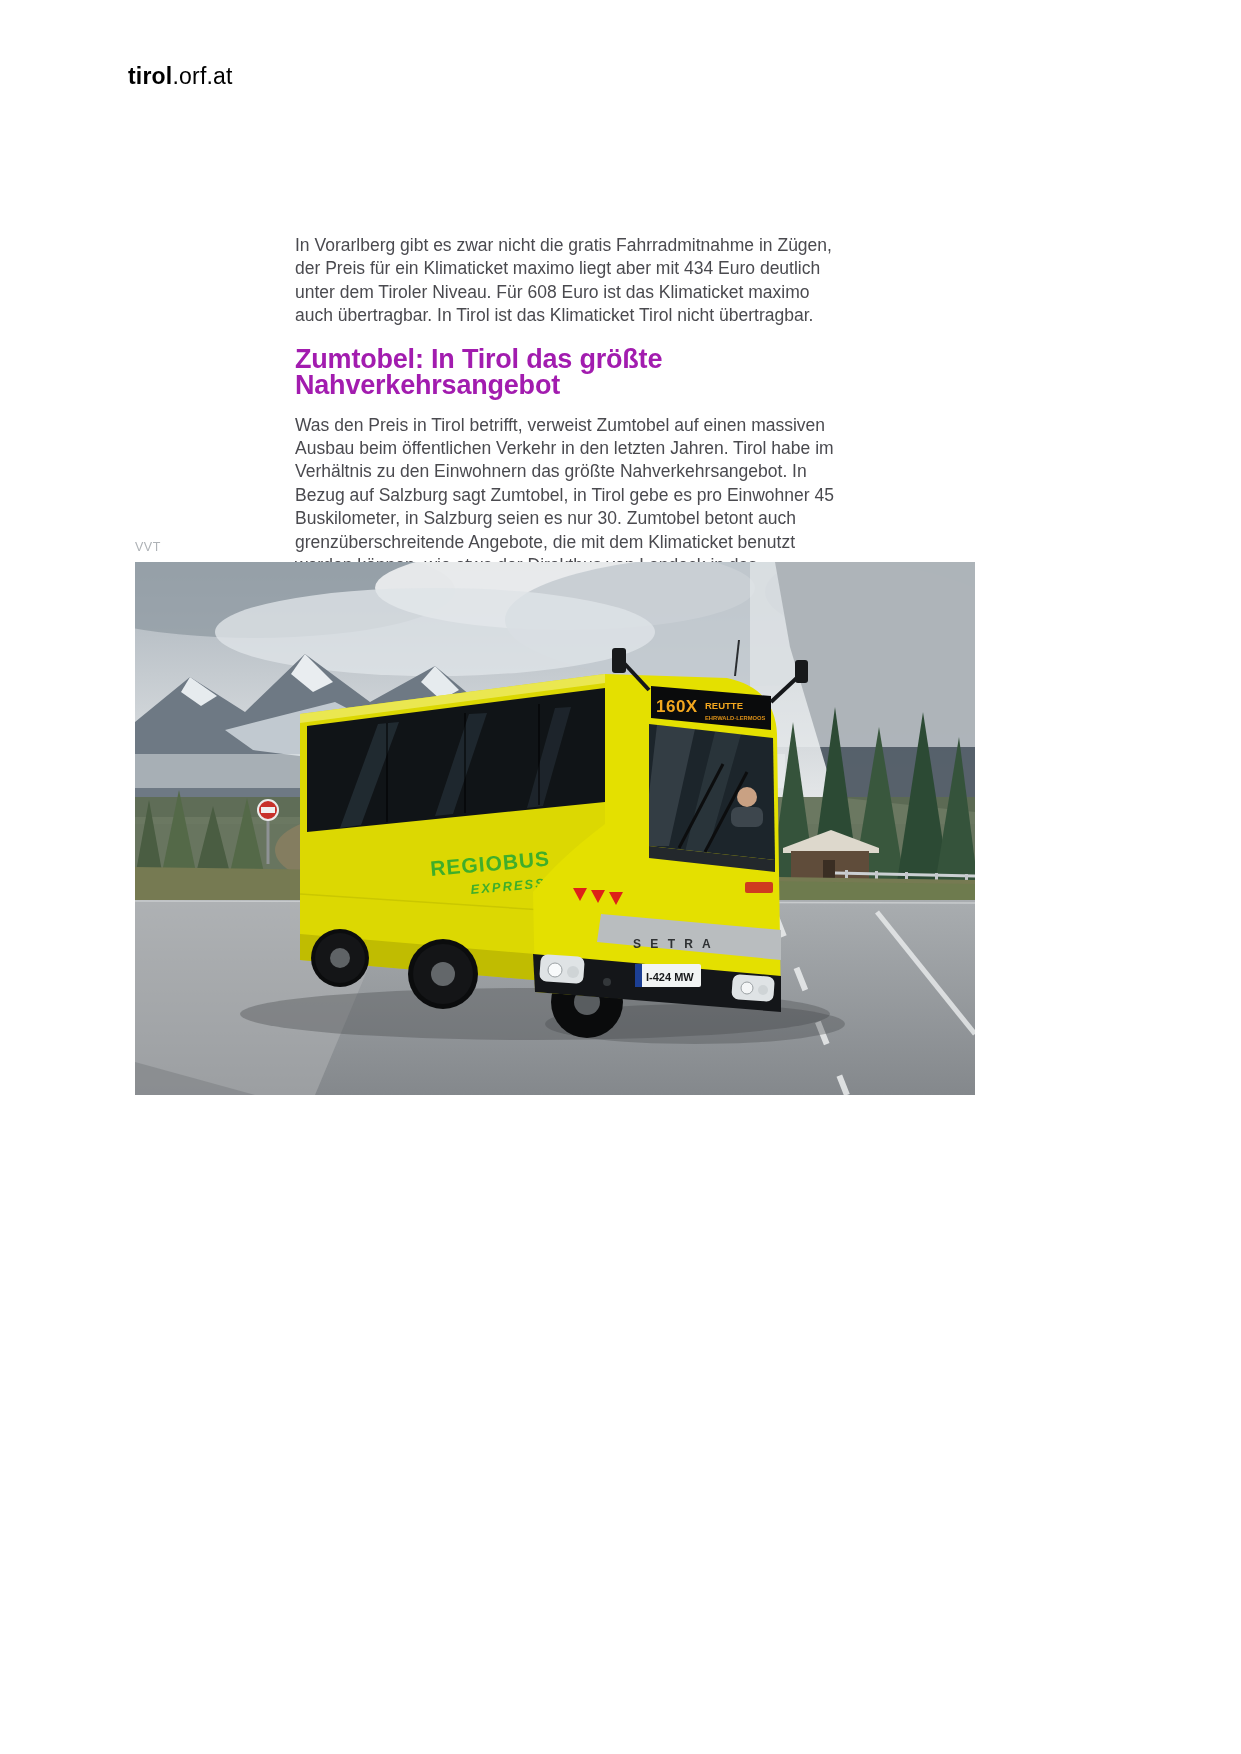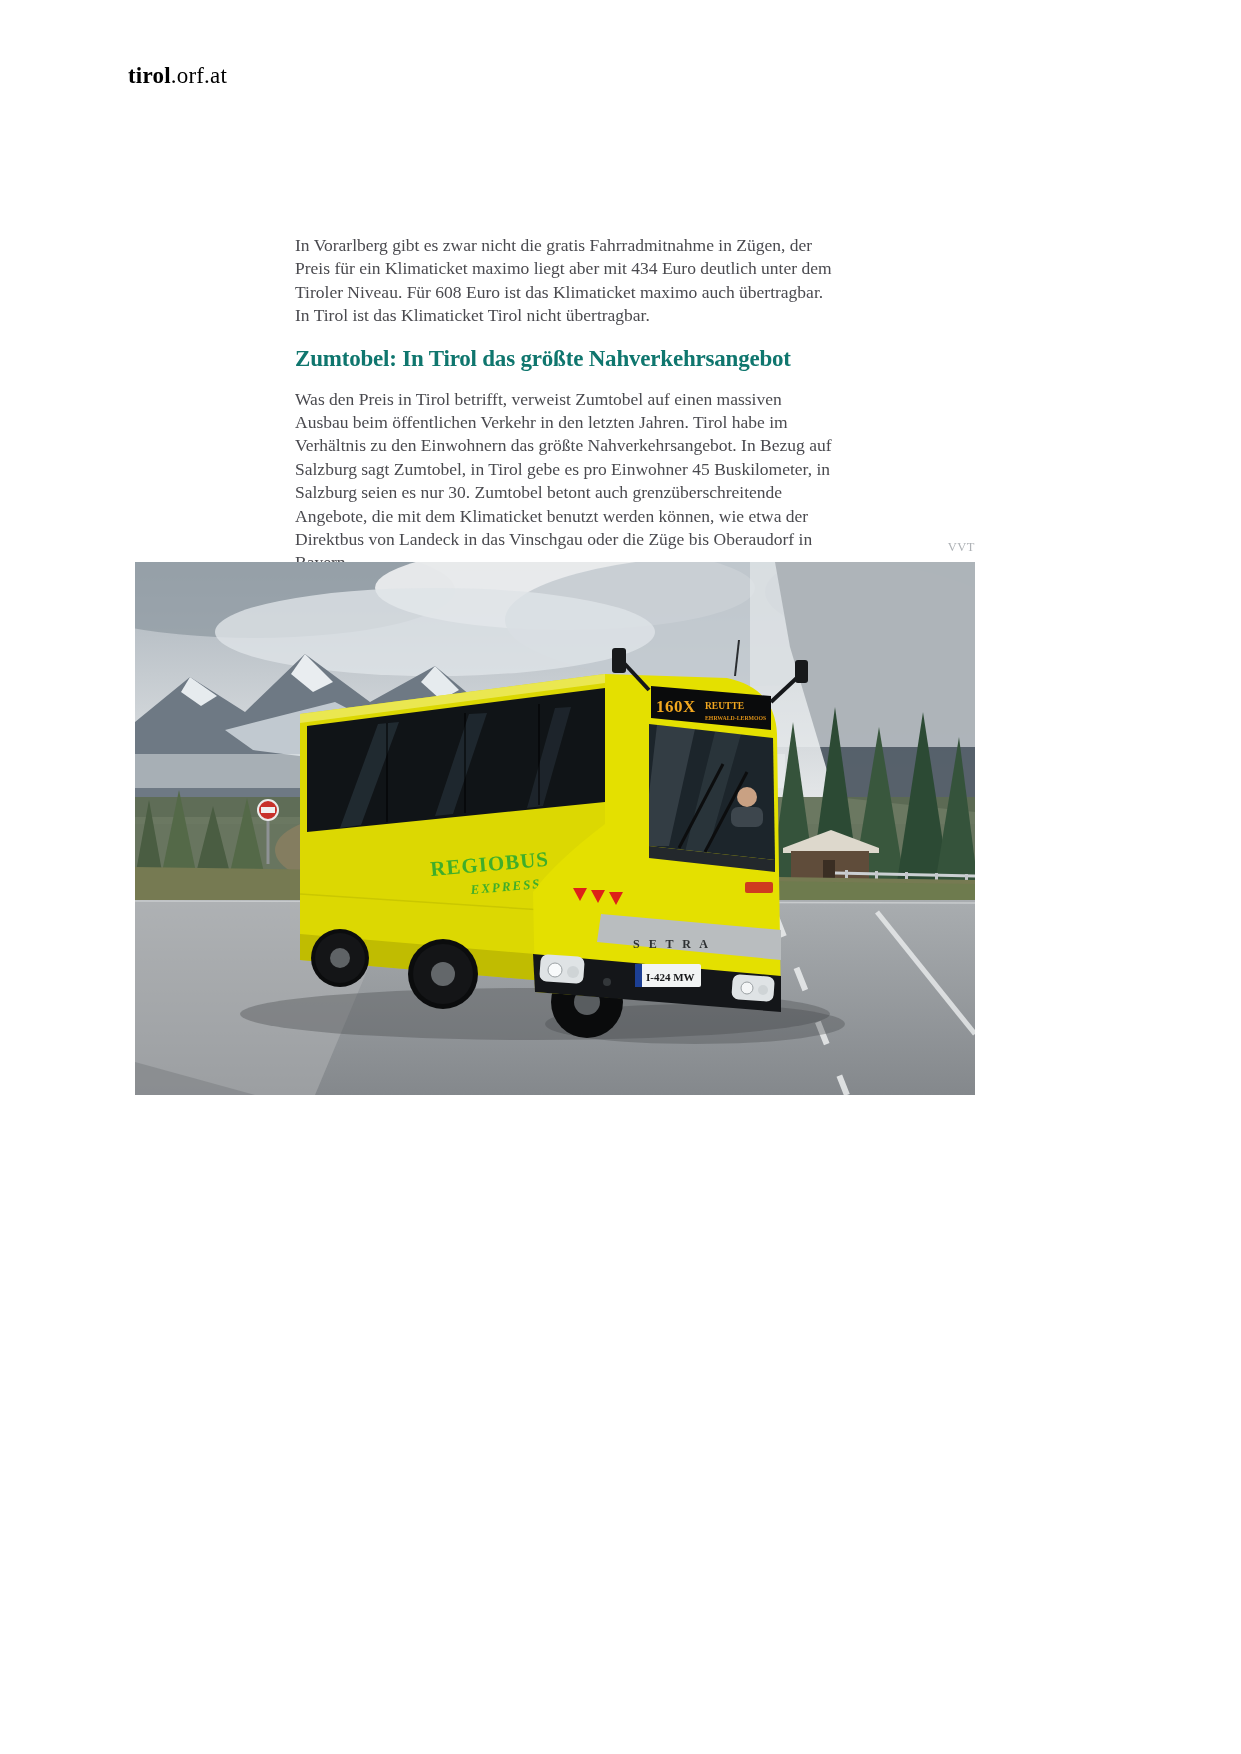--- a/index.html
+++ b/index.html
@@ -1,40 +1,40 @@
 <!DOCTYPE html>
 <html><head>
 <meta charset="utf-8">
 <style>
   html,body{margin:0;padding:0;background:#ffffff;}
   .page{
     position:relative;
     width:1241px;height:1380px;
     background:#ffffff;
-    font-family:Liberation Serif, serif;
+    font-family:Liberation Sans, sans-serif;
     overflow:hidden;
   }
   .logo{
     position:absolute;left:128px;top:63px;
     font-size:23px;color:#000;letter-spacing:.2px;
   }
   .logo .brand{font-weight:700;}
   .article{
     position:absolute;left:295px;top:218px;width:540px;
     color:#4a4a4f;font-size:17.5px;line-height:23.4px;
   }
   .article p{margin:16px 0 14px 0;}
   .article h2{
     margin:18px 0 7px 0;
-    font-size:23px;line-height:26px;color:#0f766e;
+    font-size:27px;line-height:26px;color:#a21caf;
     font-weight:700;letter-spacing:-0.2px;
   }
   .credit{
     position:absolute;left:135px;top:540px;width:840px;
-    text-align:right;font-size:12.5px;color:#aeb2b6;letter-spacing:.5px;
+    font-size:12.5px;color:#aeb2b6;letter-spacing:.5px;
   }
   .figure{
     position:absolute;left:135px;top:562px;width:840px;height:533px;
     overflow:hidden;background:#c7ccd0;
   }
   .figure svg{display:block;}
   .caption{
     position:absolute;left:137px;top:1104px;width:700px;
     font-size:15.5px;color:#4a4a4f;
   }

